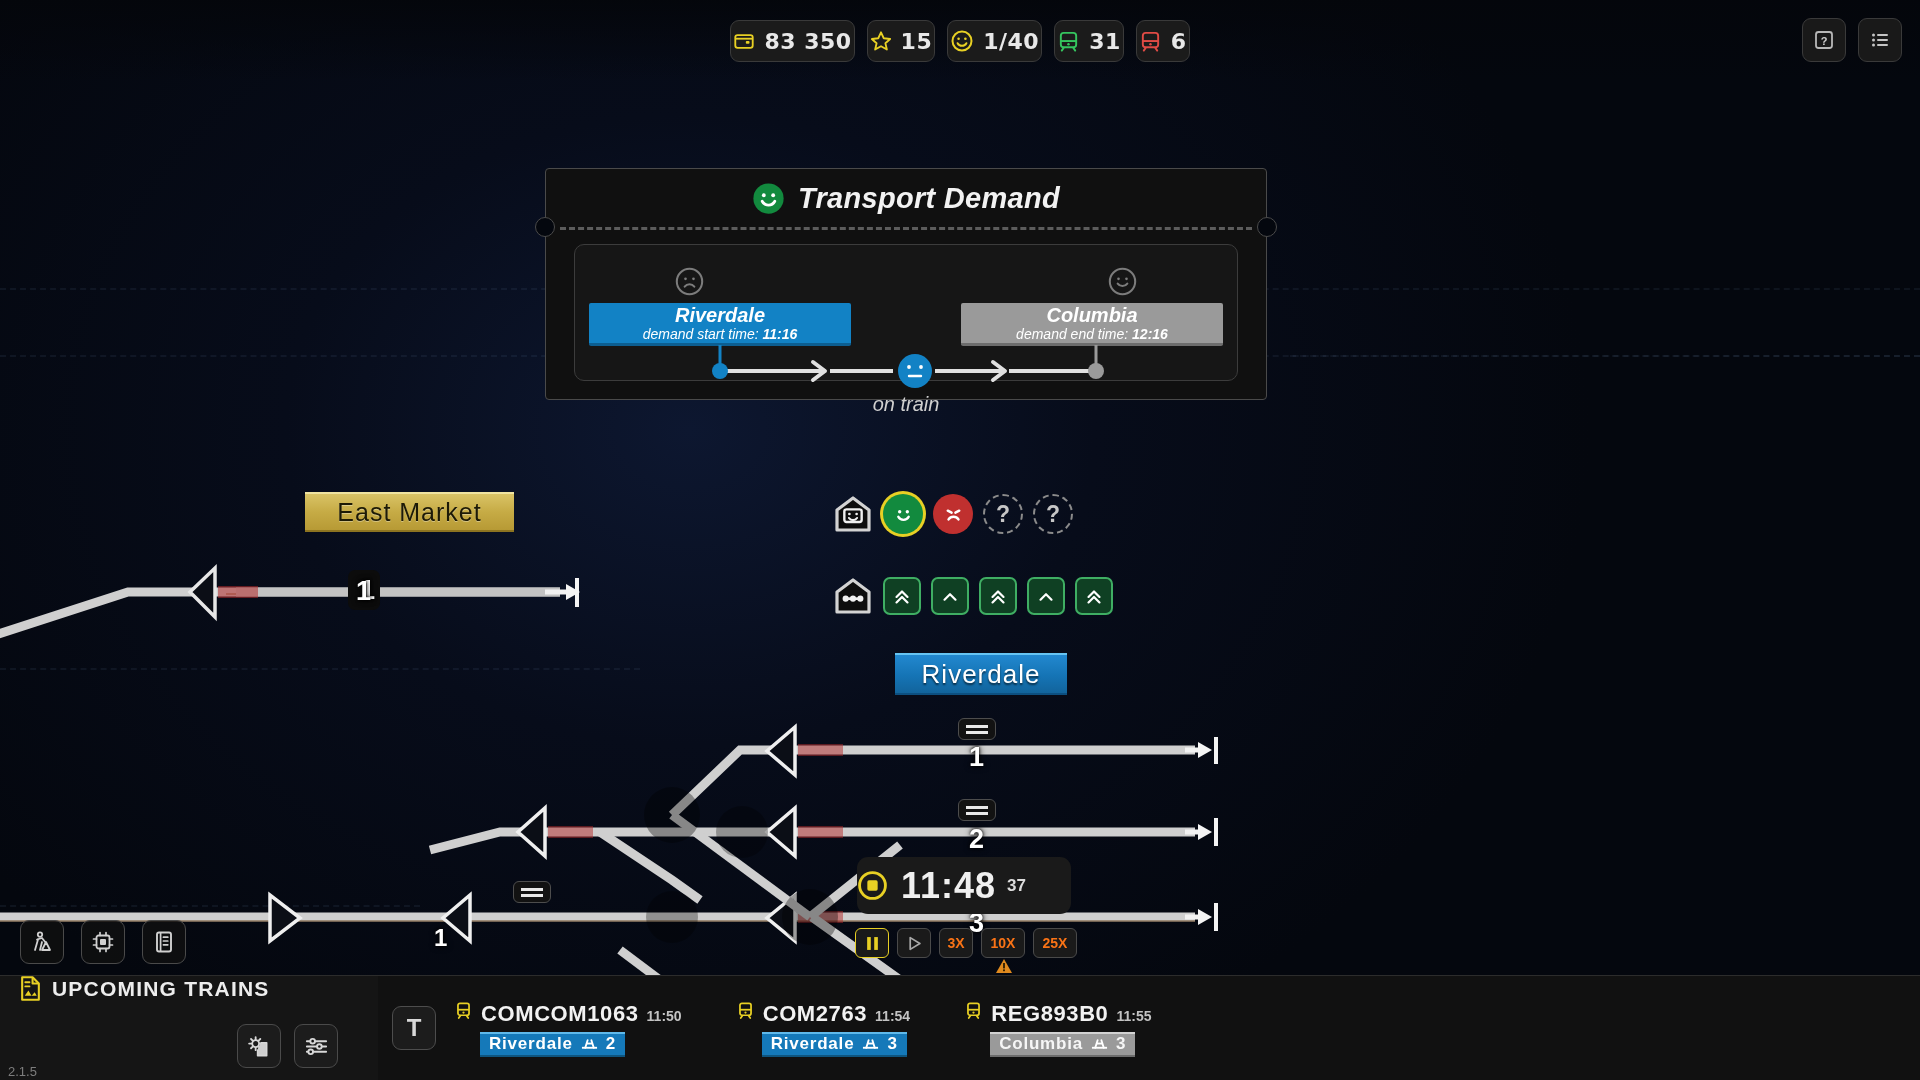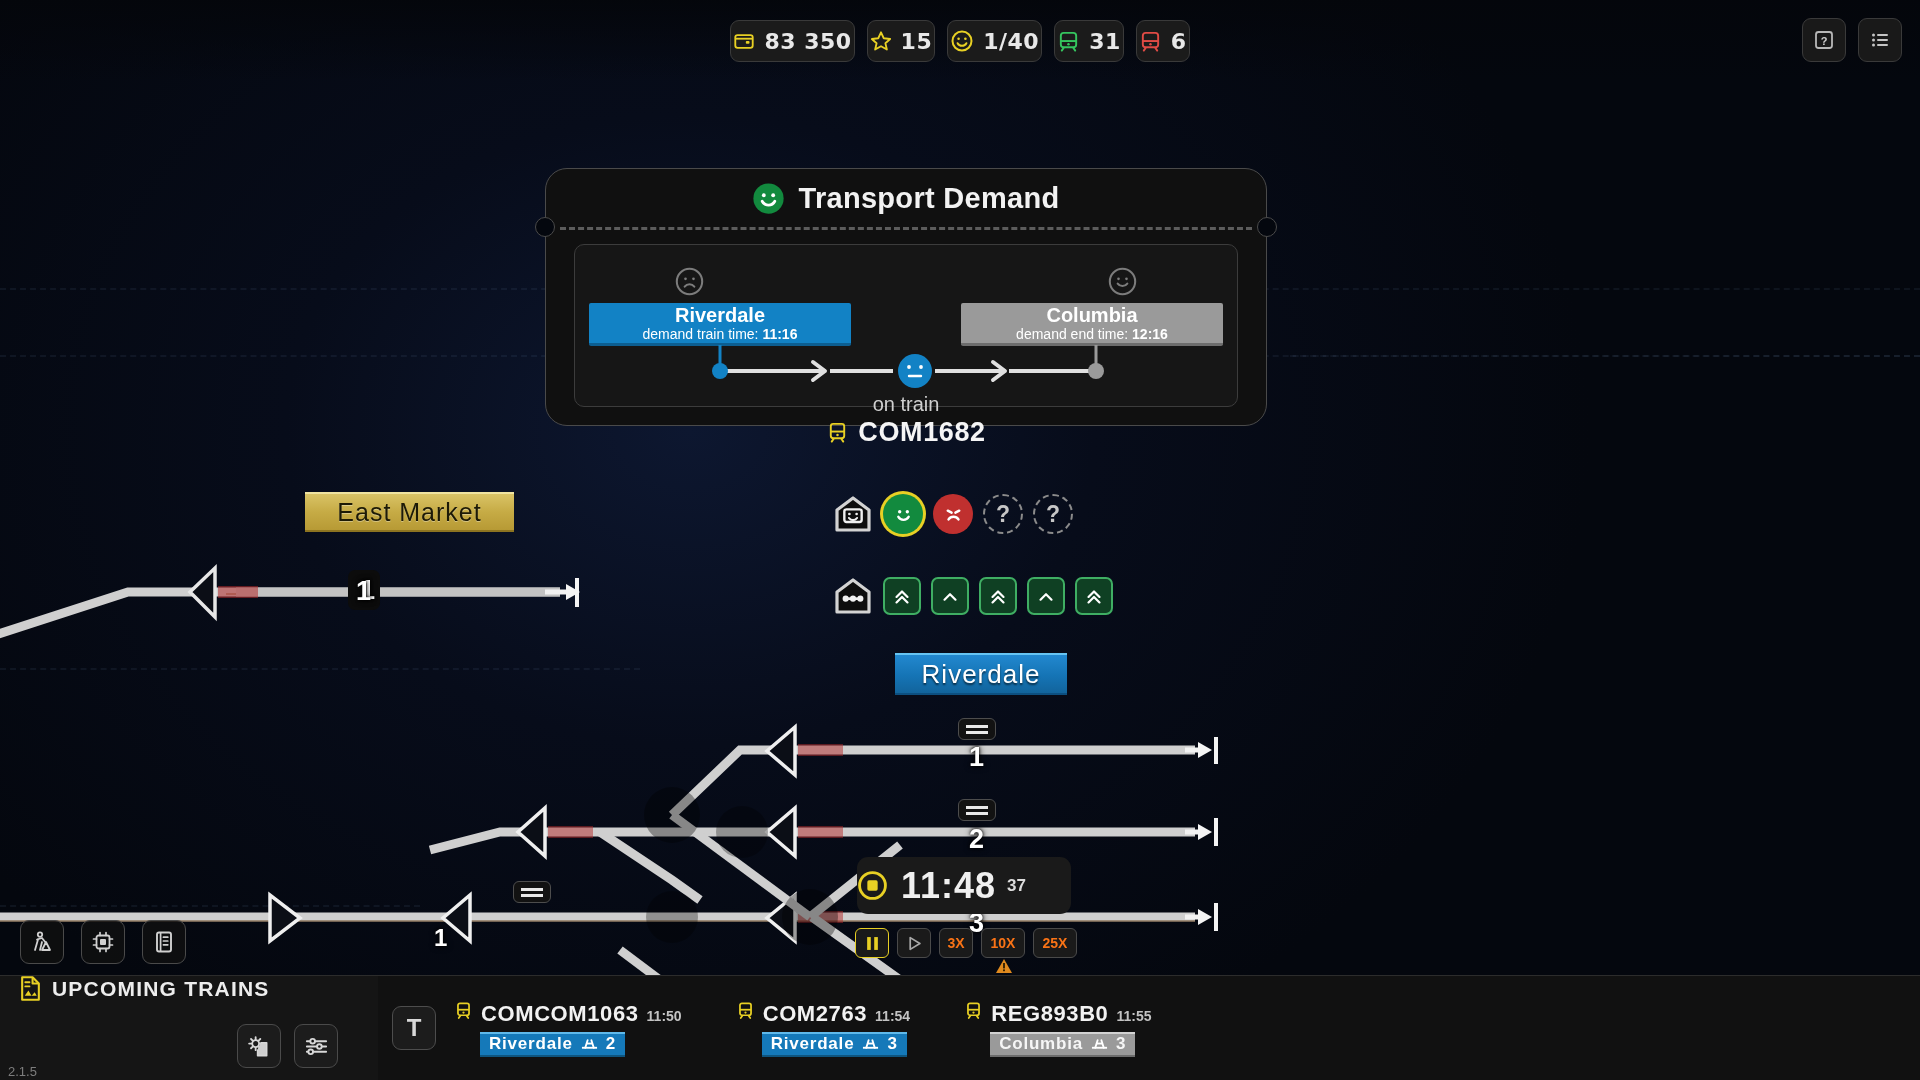--- a/index.html
+++ b/index.html
@@ -43,25 +43,26 @@
     display: flex; align-items: center; justify-content: center;
     color: #b8b8b8;
   }
 
   
   svg { display: block; }
 
   
   #demand-panel {
     position: absolute; left: 545px; top: 168px;
-    width: 722px; height: 258px;
+    width: 722px; height: 232px;
     background: #101010;
     border: 1px solid #4a4a4a;
-    border-radius: 22px;
+    border-radius: 4px;
     z-index: 30;
+    font-style: italic;
   }
   #demand-head {
     height: 58px; display: flex; align-items: center; justify-content: center; gap: 13px;
   }
   #demand-title { color: #f2f2f2; font-size: 29px; font-weight: bold; letter-spacing: 0.3px; }
   .dash-sep {
     position: absolute; left: 14px; right: 14px; top: 58px;
     border-top: 3px dashed #5c5c5c;
   }
   .notch {
@@ -452,21 +453,21 @@
             <circle cx="12" cy="12" r="10.5" fill="none" stroke="#7c7c7c" stroke-width="1.7"></circle>
             <circle cx="8.7" cy="9.8" r="1.1" fill="#7c7c7c"></circle>
             <circle cx="15.3" cy="9.8" r="1.1" fill="#7c7c7c"></circle>
             <path d="M8 13.8a5 5 0 0 0 8 0" fill="none" stroke="#7c7c7c" stroke-width="1.7" stroke-linecap="round"></path>
           </svg>
       </span>
 
       <div class="stat-box origin">
         <span class="stat-name">Riverdale</span>
         <span class="stat-sub">
-          <span>demand train time:</span>
+          <span>demand start time:</span>
           <b>11:16</b>
         </span>
       </div>
 
       <div class="stat-box dest">
         <span class="stat-name">Columbia</span>
         <span class="stat-sub">
           <span>demand end time:</span>
           <b>12:16</b>
         </span>
@@ -483,31 +484,20 @@
         <line x1="434" y1="26" x2="518" y2="26" stroke="#e0e0e0" stroke-width="4"></line>
         <circle cx="145" cy="26" r="8" fill="#1282c5"></circle>
         <circle cx="521" cy="26" r="8" fill="#9a9a9a"></circle>
         <circle cx="340" cy="26" r="17" fill="#1282c5"></circle>
         <circle cx="334" cy="22" r="1.9" fill="#fff"></circle>
           <circle cx="346" cy="22" r="1.9" fill="#fff"></circle>
         <line x1="334" y1="31" x2="346" y2="31" stroke="#fff" stroke-width="2.4" stroke-linecap="round"></line>
       </svg>
 
       <div class="on-train-label">on train</div>
-      <div class="on-train-id">
-        <span>
-          <svg width="23" height="25" viewBox="0 0 24 24">
-              <rect x="5" y="3" width="14" height="15" rx="2.5" fill="none" stroke="#e8d024" stroke-width="2"></rect>
-              <path d="M5 11h14" stroke="#e8d024" stroke-width="2"></path>
-              <circle cx="12" cy="14.6" r="1.3" fill="#e8d024"></circle>
-              <path d="M8 18.5 6 21.5M16 18.5 18 21.5" stroke="#e8d024" stroke-width="2" stroke-linecap="round"></path>
-            </svg>
-        </span>
-        <span>COM1682</span>
-      </div>
     </div>
   </div>
 
   <div class="plate" id="plate-eastmarket">East Market</div>
   <div class="plate" id="plate-riverdale">Riverdale</div>
 
   <div id="icon-row-1">
     <span>
       <svg width="40" height="40" viewBox="0 0 30 30">
           <path d="M3 12 15 3l12 9v15H3z" fill="#0d0d0d" stroke="#d3d3d3" stroke-width="2.4" stroke-linejoin="round"></path>

